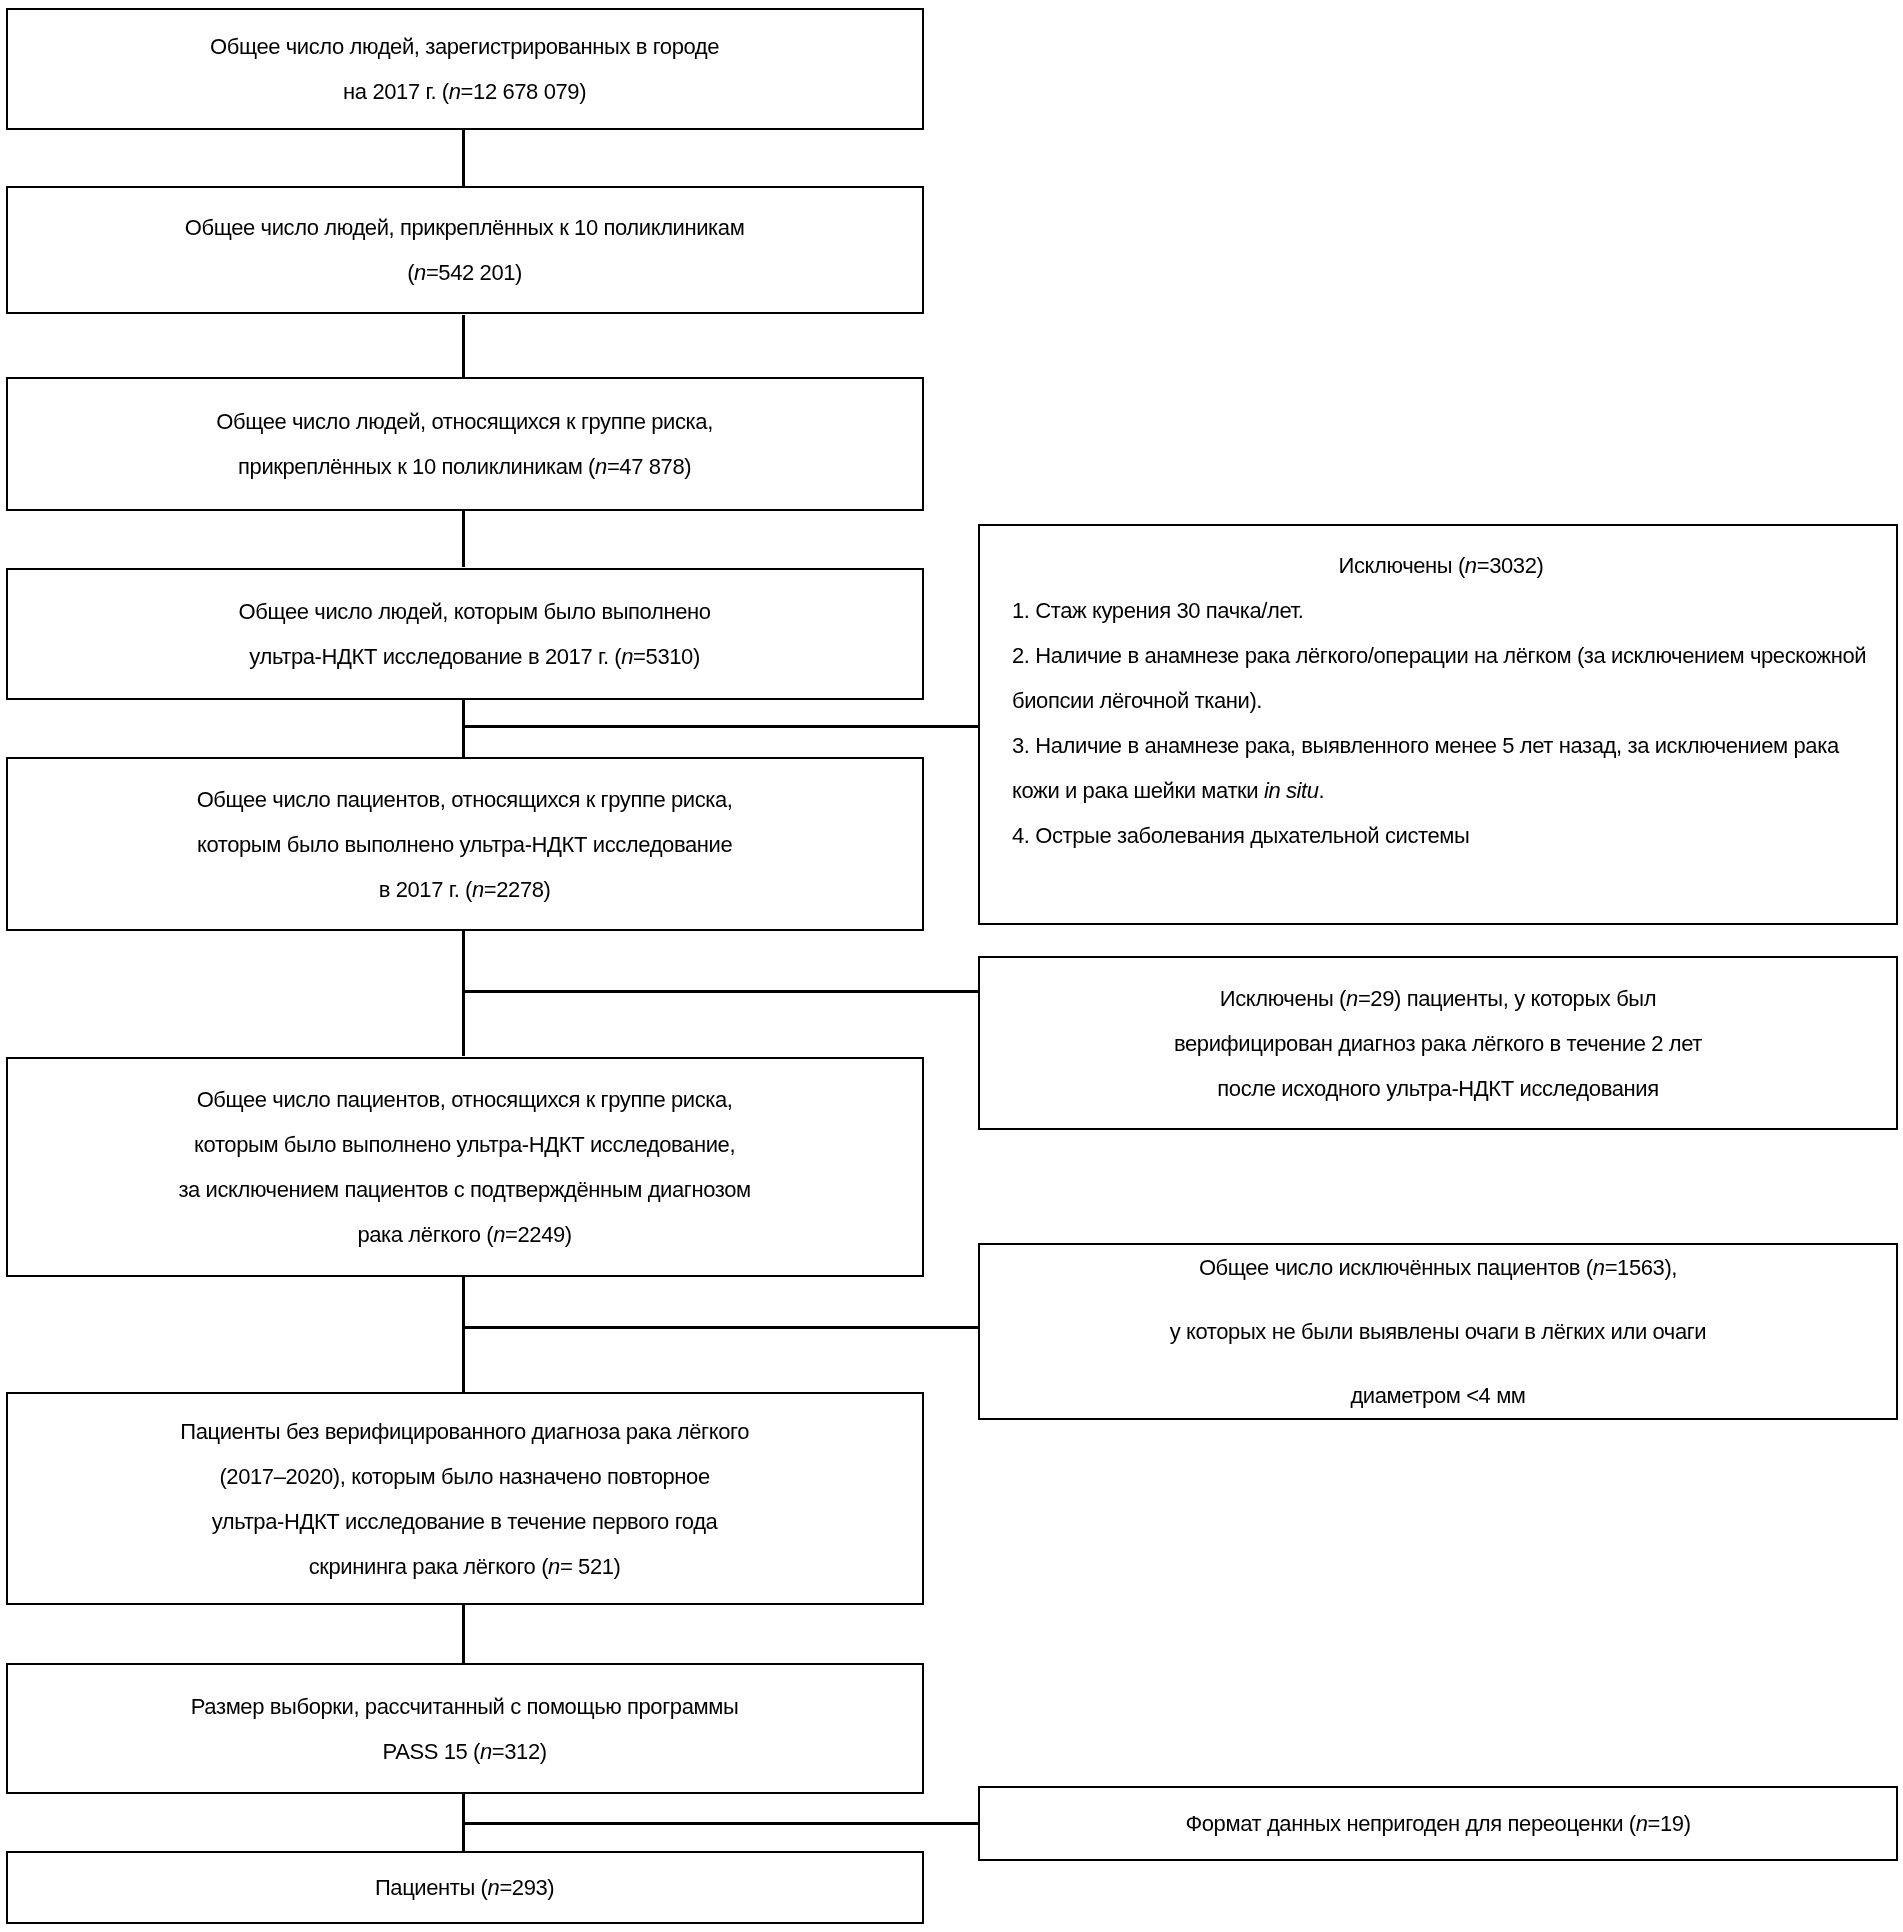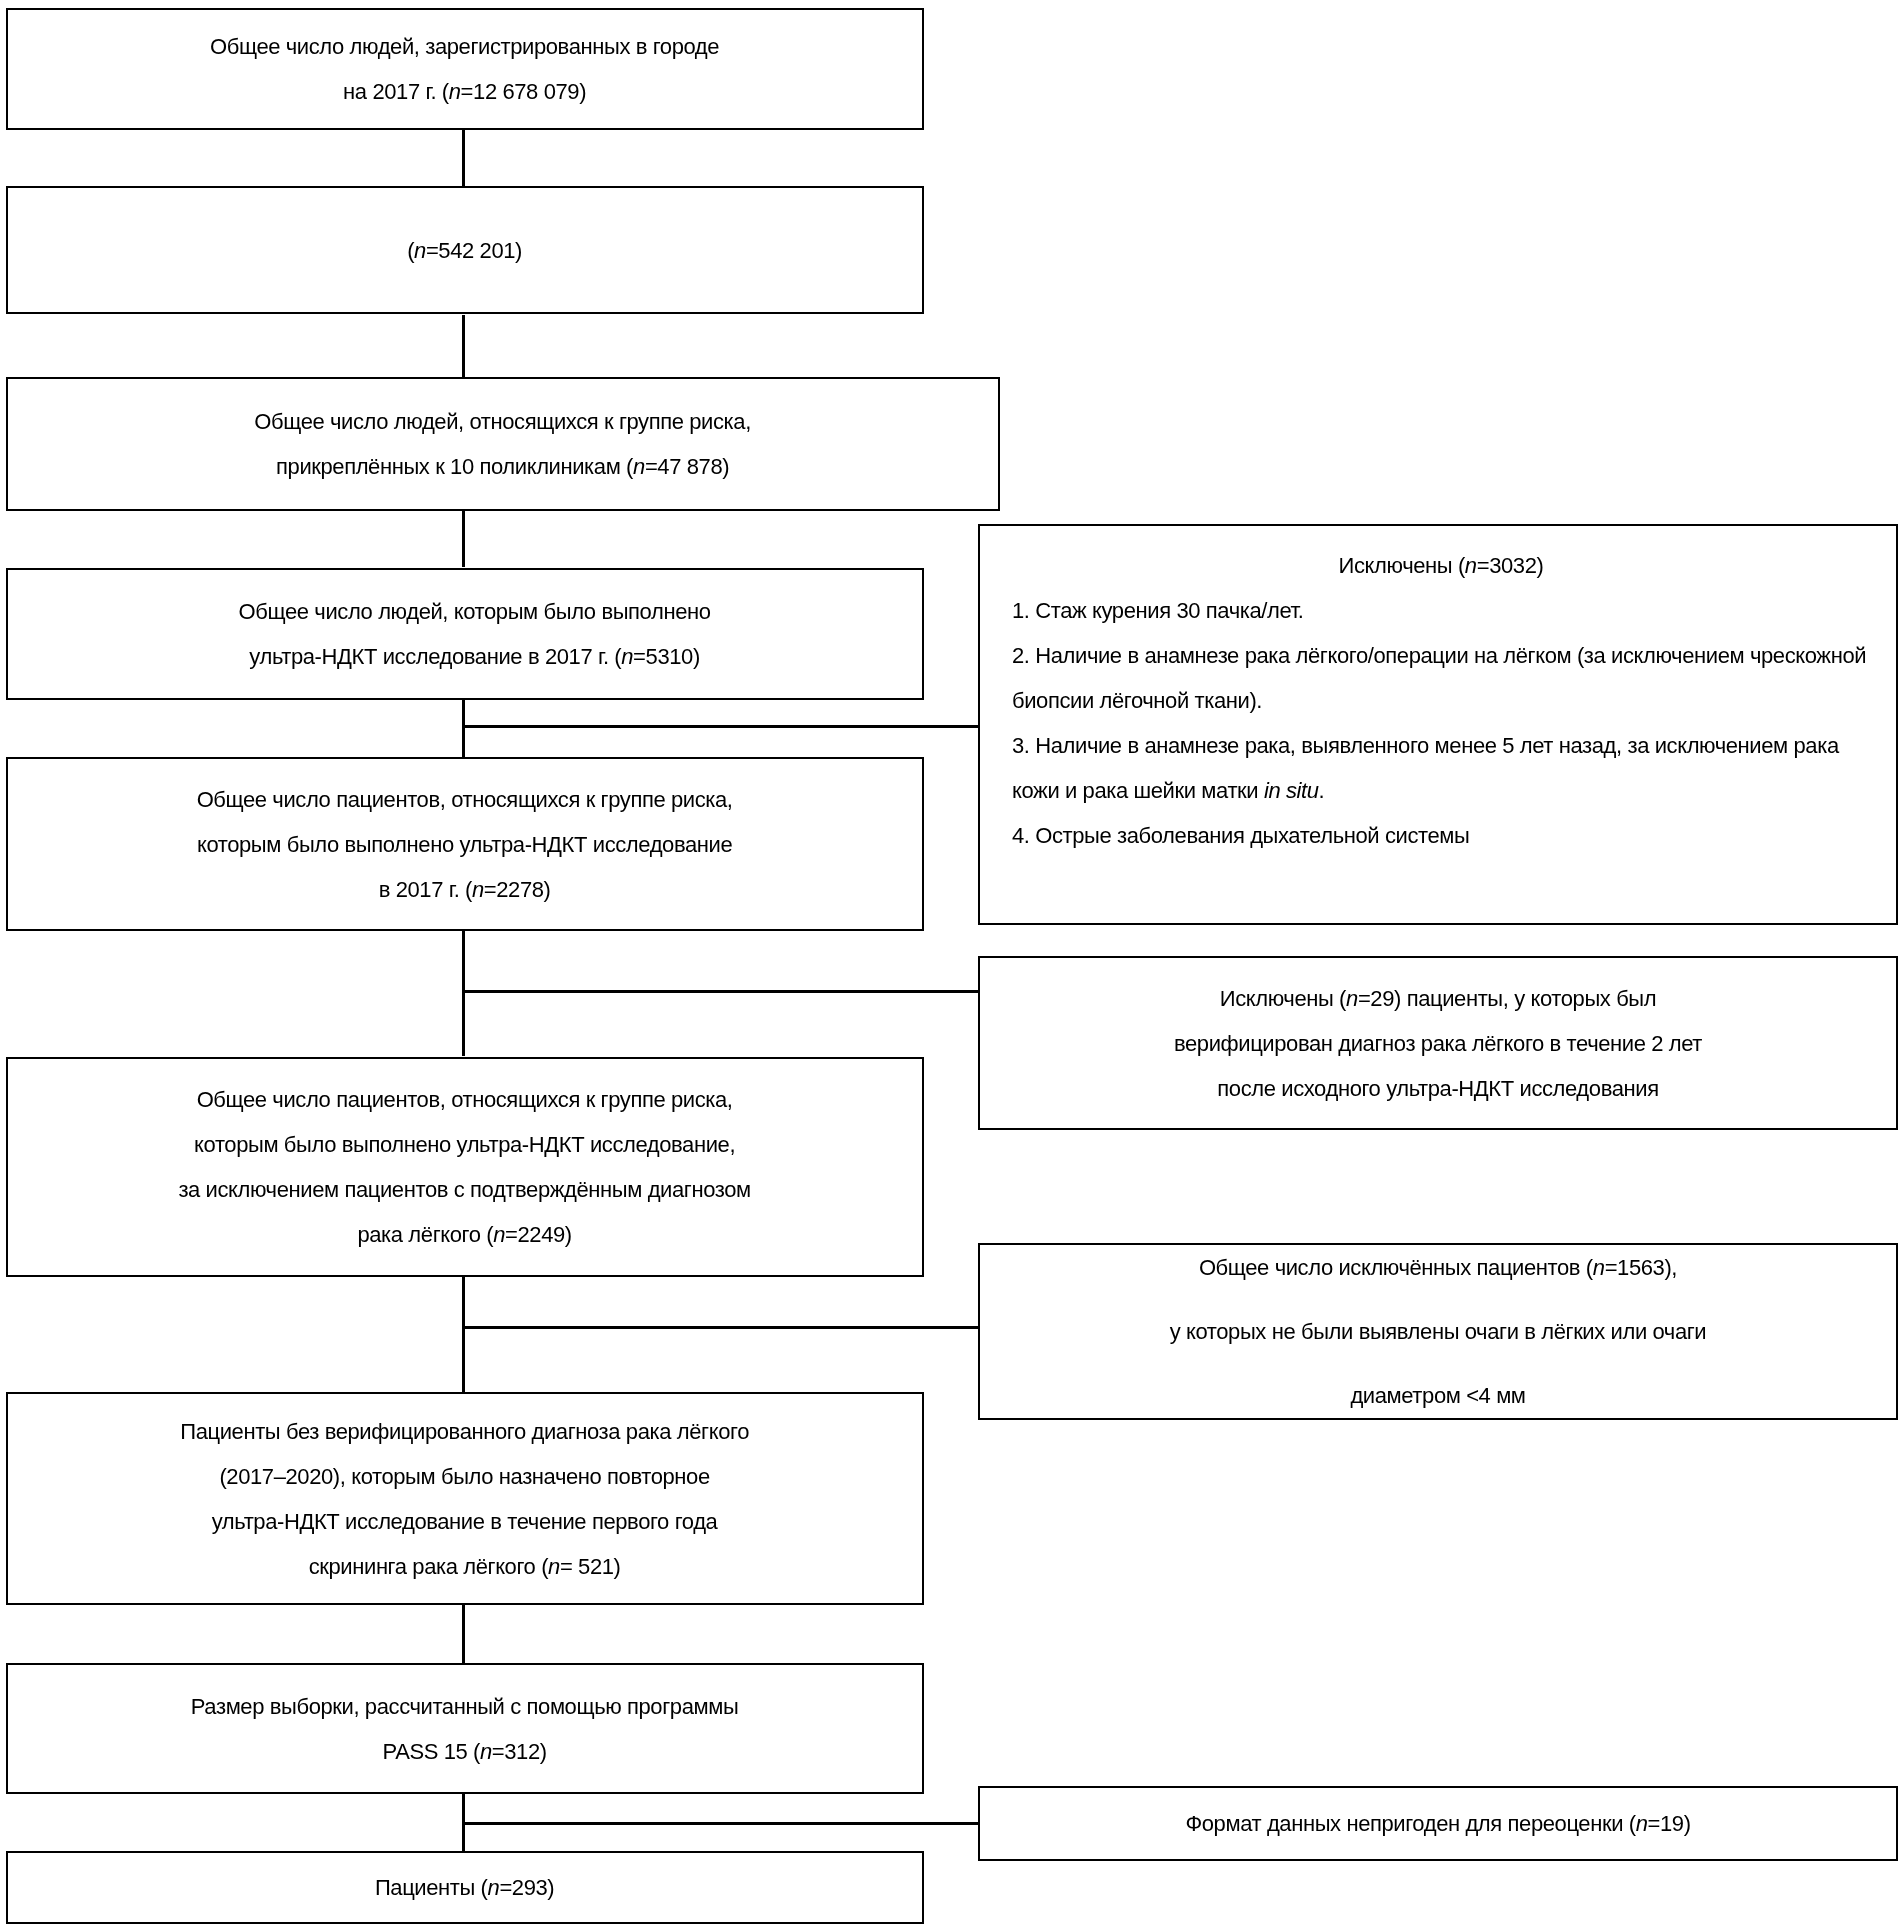--- a/index.html
+++ b/index.html
@@ -49,24 +49,25 @@
 <body>
 
 <div id="canvas" style="--bg: #ffffff; --border: #000000; --text: #000000;">
 
   <div class="box" style="left:5.6px; top:7.5px; width:918px; height:122px;">
     <div class="line">Общее число людей, зарегистрированных в городе</div>
     <div class="line">на 2017 г. (<i>n</i>=12 678 079)</div>
   </div>
 
   <div class="box" style="left:5.6px; top:186px; width:918px; height:128px;">
+    <div class="line">Общее число людей, прикреплённых к 10 поликлиникам</div>
     <div class="line">(<i>n</i>=542 201)</div>
   </div>
 
-  <div class="box" style="left:5.6px; top:377px; width:994px; height:134px;">
+  <div class="box" style="left:5.6px; top:377px; width:918px; height:134px;">
     <div class="line">Общее число людей, относящихся к группе риска,</div>
     <div class="line">прикреплённых к 10 поликлиникам (<i>n</i>=47 878)</div>
   </div>
 
   <div class="box" style="left:5.6px; top:568px; width:918px; height:132px;padding-left:20px;">
     <div class="line">Общее число людей, которым было выполнено</div>
     <div class="line">ультра-НДКТ исследование в 2017 г. (<i>n</i>=5310)</div>
   </div>
 
   <div class="box" style="left:5.6px; top:757px; width:918px; height:174px;">

